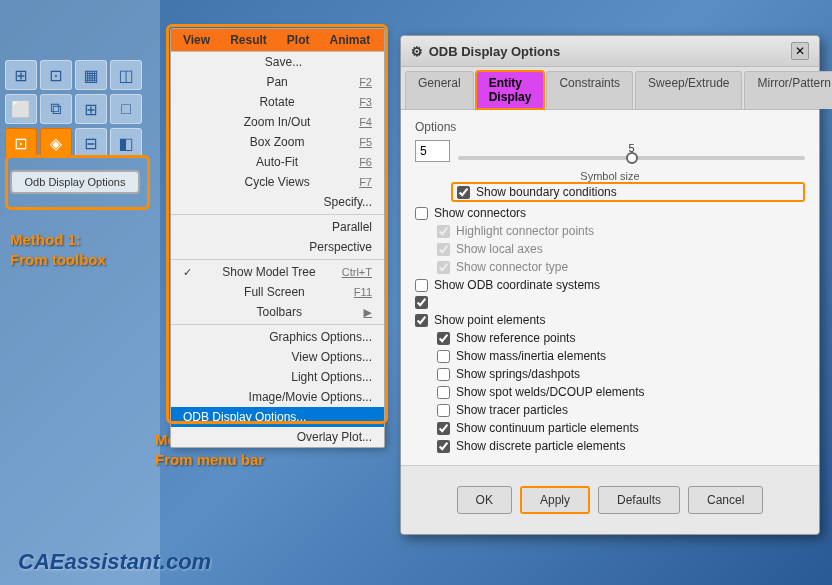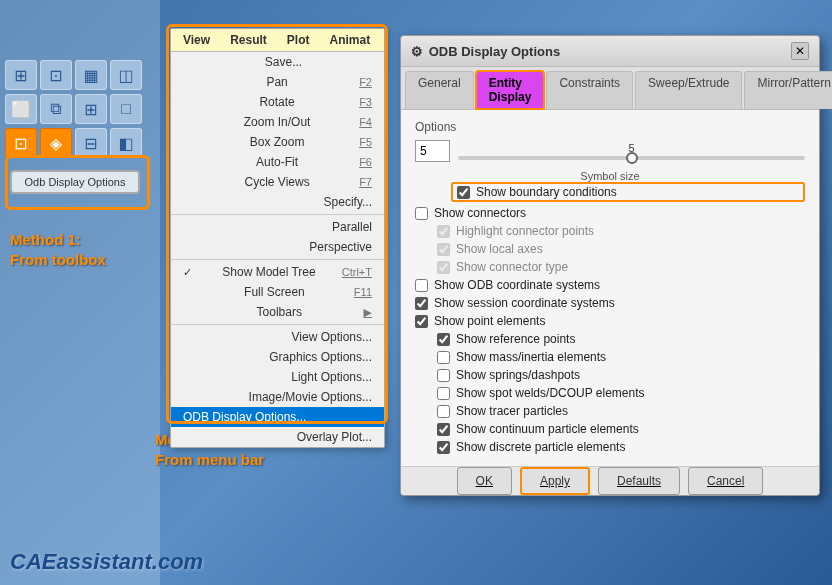--- a/index.html
+++ b/index.html
@@ -79,21 +79,21 @@
       top: 28px; left: 170px;
       background: #f0f0f0;
       border: 1px solid #aaa;
       box-shadow: 2px 2px 8px rgba(0,0,0,0.3);
       width: 215px;
       z-index: 20;
       border-radius: 2px;
     }
 
     .menu-header {
-      background: #fef9c3;
+      background: #f97316;
       padding: 2px 8px;
       font-weight: bold;
       border-bottom: 1px solid #bbb;
       color: #333;
       font-size: 12px;
       display: flex;
       gap: 12px;
     }
 
     .menu-header span {
@@ -313,46 +313,45 @@
       border-radius: 3px;
       padding: 1px 4px;
       margin-left: 36px;
     }
 
     
     .dialog-footer {
       display: flex;
       justify-content: center;
       gap: 8px;
-      padding: 0 14px;
+      padding: 20px 14px;
       border-top: 1px solid #ccc;
       background: #e8e8e8;
       border-radius: 0 0 4px 4px;
-      text-decoration: underline;
     }
 
     .footer-btn {
       padding: 5px 18px;
       font-size: 12px;
       background: #e0e0e0;
       border: 1px solid #999;
       cursor: pointer;
       border-radius: 3px;
       color: #333;
     }
 
     .footer-btn.apply-btn {
       border: 2px solid #ff8c00;
     }
 
     
     .watermark {
       position: absolute;
       bottom: 10px;
-      left: 10px;
+      left: 18px;
       color: #1a4a8a;
       font-size: 22px;
       font-weight: bold;
       font-style: italic;
       text-shadow: 1px 1px 3px rgba(255,255,255,0.4);
       z-index: 5;
     }
 
     
     .toolbox-icons {
@@ -496,24 +495,24 @@
   <div class="menu-item no-check">
     <span>Full Screen</span>
       <span class="shortcut">F11</span>
   </div>
   <div class="menu-item no-check">
     <span>Toolbars</span>
       <span class="shortcut">▶</span>
   </div>
   <div class="menu-separator"></div>
   <div class="menu-item no-check">
+    <span>Graphics Options...</span>
+  </div>
+  <div class="menu-item no-check">
     <span>View Options...</span>
-  </div>
-  <div class="menu-item no-check">
-    <span>Graphics Options...</span>
   </div>
   <div class="menu-item no-check">
     <span>Light Options...</span>
   </div>
   <div class="menu-item no-check">
     <span>Image/Movie Options...</span>
   </div>
   <div class="menu-item highlighted">
     <span>ODB Display Options...</span>
   </div>
@@ -579,21 +578,20 @@
       <label for="cb5">Show connector type</label>
     </div>
 
     <div class="checkbox-row">
       <input type="checkbox" id="cb6" style="">
       <label for="cb6">Show ODB coordinate systems</label>
     </div>
 
     <div class="checkbox-row">
       <input type="checkbox" checked="" id="cb7" style="">
-      <label for="cb7">Show session coordinate systems</label>
     </div>
 
     <div class="checkbox-row">
       <input type="checkbox" checked="" id="cb8" style="">
       <label for="cb8">Show point elements</label>
     </div>
 
     <div class="checkbox-row indent1">
       <input type="checkbox" checked="" id="cb9" style="">
       <label for="cb9">Show reference points</label>

